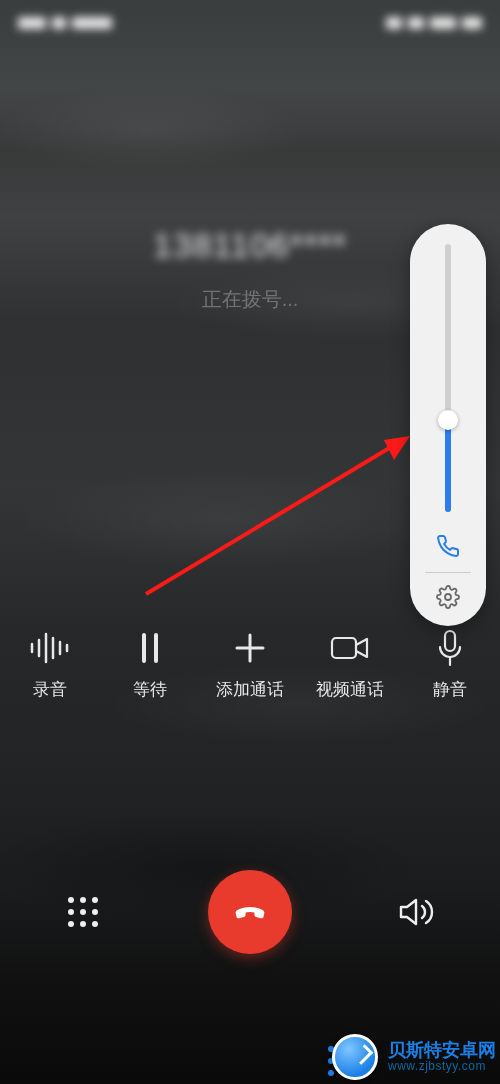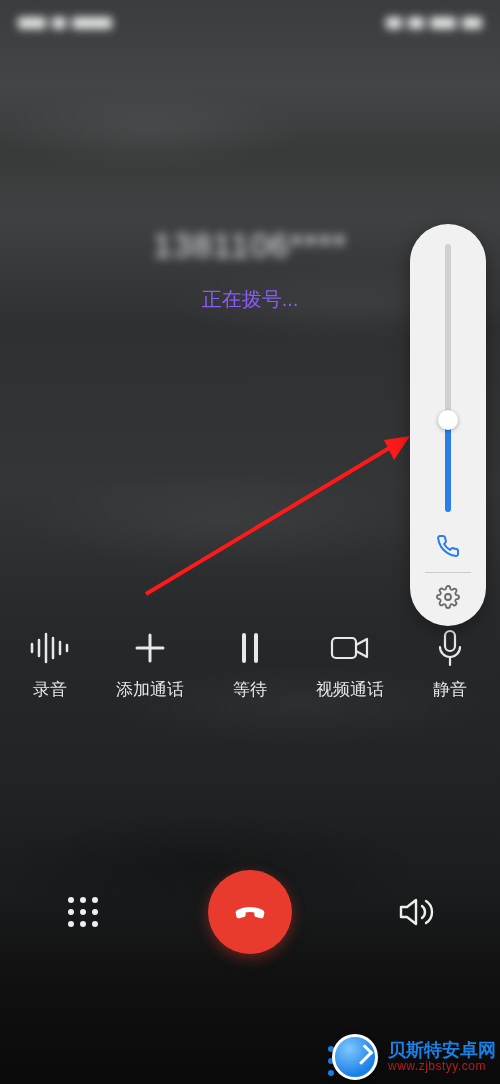--- a/index.html
+++ b/index.html
@@ -40,21 +40,21 @@
 
     .phone-number {
       position:absolute; top:226px; left:0; right:0;
       text-align:center; color:#f0f0f0; font-size:34px; font-weight:500;
       letter-spacing:1px;
       filter: blur(5px);
       z-index:2;
     }
     .call-status {
       position:absolute; top:286px; left:0; right:0;
-      text-align:center; color:#8b5cf6; font-size:20px;
+      text-align:center; color:#737373; font-size:20px;
       z-index:2;
     }
 
     
     .volume-panel {
       position:absolute; right:14px; top:224px;
       width:76px; height:402px;
       background:#f1f1f1; border-radius:38px;
       box-shadow:0 4px 18px rgba(0,0,0,.35);
       display:flex; flex-direction:column; align-items:center;
@@ -128,21 +128,21 @@
       position:relative;
       box-shadow:0 2px 6px rgba(0,0,0,.3);
     }
     .wm-logo::after{
       content:""; position:absolute; left:55%; top:22%;
       width:9px; height:14px; border:3px solid #fff; border-left:none; border-bottom:none;
       transform:rotate(45deg);
     }
     .wm-text { display:flex; flex-direction:column; line-height:1.1; }
     .wm-name { font-size:18px; font-weight:700; color:#1b80e6; }
-    .wm-url  { font-size:12px; color:#b91c1c; letter-spacing:.5px; }
+    .wm-url  { font-size:12px; color:#0369a1; letter-spacing:.5px; }
     .wm-dots {
       position:absolute; right:160px; bottom:8px;
       width:18px; height:30px; z-index:10;
     }
     .wm-dots span{
       display:block; width:6px; height:6px; border-radius:50%;
       background:#1b80e6; margin:0 auto 6px;
     }
 
     svg { display:block; }
@@ -202,36 +202,36 @@
         <line x1="25" y1="6" x2="25" y2="26"></line>
         <line x1="32" y1="10" x2="32" y2="22"></line>
         <line x1="39" y1="13" x2="39" y2="19"></line>
       </svg>
     </span>
     <span class="label">录音</span>
   </div>
 
   <div class="action">
     <span class="icon-wrap">
+      <svg width="26" height="32" viewBox="0 0 26 32" stroke="#e8e8e8" stroke-width="4" stroke-linecap="round">
+        <line x1="7" y1="3" x2="7" y2="29"></line>
+        <line x1="19" y1="3" x2="19" y2="29"></line>
+      </svg>
+    </span>
+    <span class="label">等待</span>
+  </div>
+
+  <div class="action">
+    <span class="icon-wrap">
       <svg width="32" height="32" viewBox="0 0 32 32" stroke="#e8e8e8" stroke-width="3" stroke-linecap="round">
         <line x1="16" y1="3" x2="16" y2="29"></line>
         <line x1="3" y1="16" x2="29" y2="16"></line>
       </svg>
     </span>
     <span class="label">添加通话</span>
-  </div>
-
-  <div class="action">
-    <span class="icon-wrap">
-      <svg width="26" height="32" viewBox="0 0 26 32" stroke="#e8e8e8" stroke-width="4" stroke-linecap="round">
-        <line x1="7" y1="3" x2="7" y2="29"></line>
-        <line x1="19" y1="3" x2="19" y2="29"></line>
-      </svg>
-    </span>
-    <span class="label">等待</span>
   </div>
 
   <div class="action">
     <span class="icon-wrap">
       <svg width="40" height="28" viewBox="0 0 40 28" fill="none" stroke="#e8e8e8" stroke-width="2.2" stroke-linejoin="round">
         <rect x="2" y="4" width="24" height="20" rx="4"></rect>
         <path d="M26 11 L37 5 V23 L26 17"></path>
       </svg>
     </span>
     <span class="label">视频通话</span>

